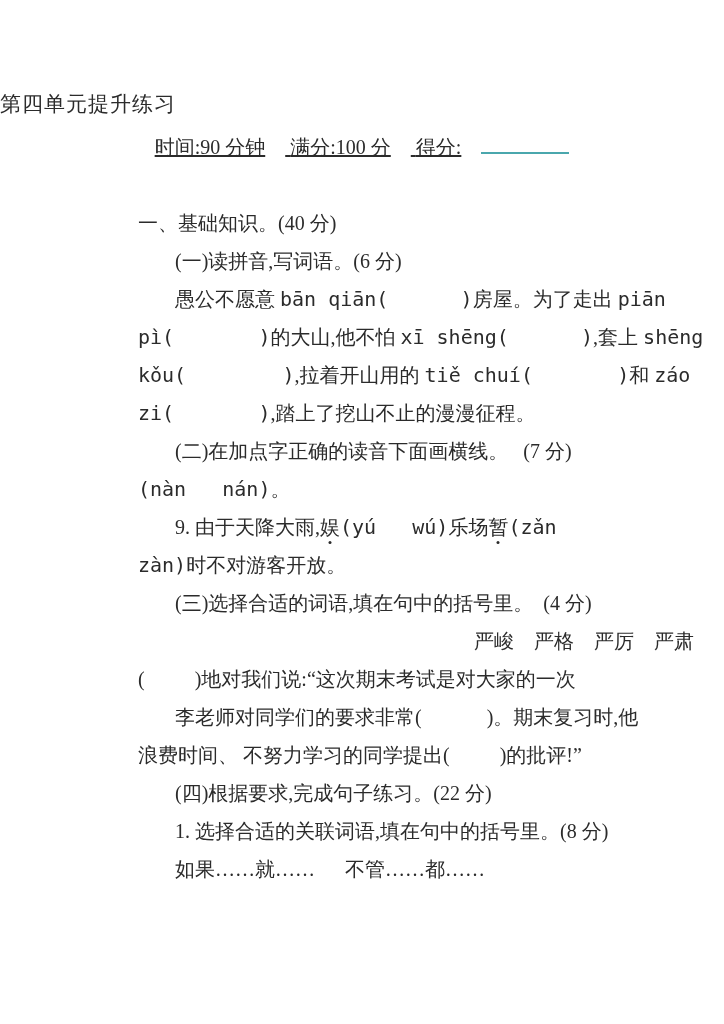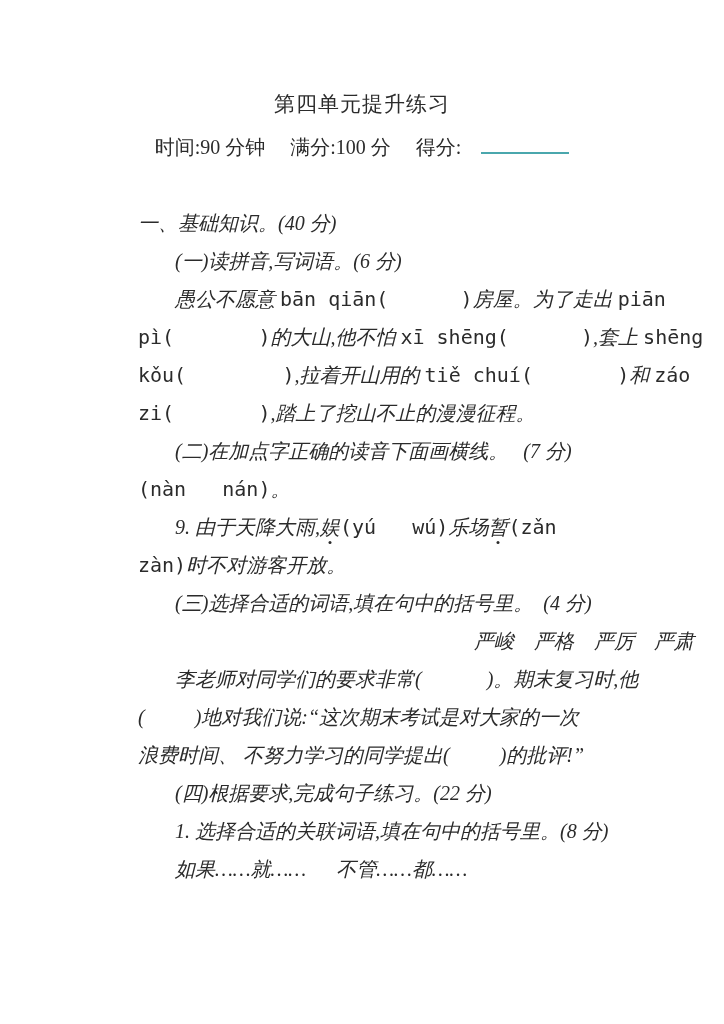--- a/index.html
+++ b/index.html
@@ -14,32 +14,32 @@
     color: #2b2b2b;
     font-family: "Liberation Serif", "DejaVu Serif", serif;
   }
   .page {
     width: 724px;
     height: 1024px;
     padding-top: 85px;
     box-sizing: border-box;
   }
   .doc-title {
-    text-align: center;
     font-size: 21px;
     height: 38px;
     line-height: 38px;
     letter-spacing: 1px;
   }
   .meta-line {
     text-align: center;
     font-size: 20px;
     height: 38px;
     line-height: 38px;
     margin-top: 5px;
+    text-decoration: underline;
   }
   .meta-line .meta-seg {
     margin-right: 20px;
   }
   .meta-line .meta-seg:last-of-type {
     margin-right: 0;
   }
   .score-blank {
     display: inline-block;
     width: 88px;
@@ -62,21 +62,20 @@
   }
   .center {
     text-align: right;
     padding-left: 0;
   }
   .seg {
     white-space: pre;
   }
   .cn {
     font-family: "Liberation Serif", "DejaVu Serif", serif;
-    font-style: italic;
   }
   .py {
     font-family: "DejaVu Sans Mono", monospace;
     font-size: 20px;
   }
   .dot {
     position: relative;
     display: inline-block;
   }
   .dot::after {
@@ -148,26 +147,26 @@
     </div>
 
     <div class="line para">
       <span class="seg cn">(三)选择合适的词语,填在句中的括号里。  (4 分)</span>
     </div>
 
     <div class="line center">
       <span class="seg cn">严峻    严格    严厉    严肃</span>
     </div>
 
+    <div class="line">
+      <span class="seg cn">(          )地对我们说:“这次期末考试是对大家的一次</span>
+    </div>
+
     <div class="line para">
       <span class="seg cn">李老师对同学们的要求非常(             )。期末复习时,他</span>
-    </div>
-
-    <div class="line">
-      <span class="seg cn">(          )地对我们说:“这次期末考试是对大家的一次</span>
     </div>
 
 
     <div class="line">
       <span class="seg cn">浪费时间、 不努力学习的同学提出(          )的批评!”</span>
     </div>
 
     <div class="line para">
       <span class="seg cn">(四)根据要求,完成句子练习。(22 分)</span>
     </div>

